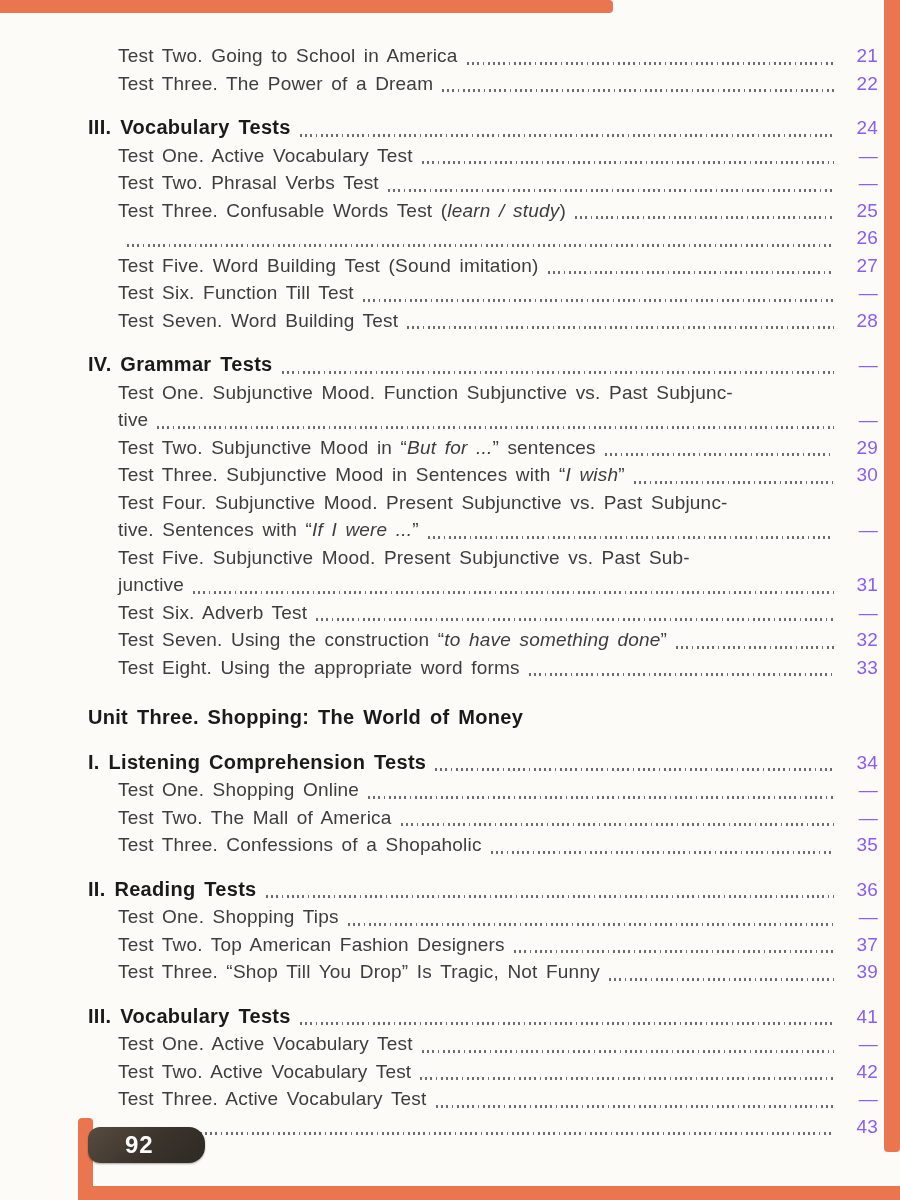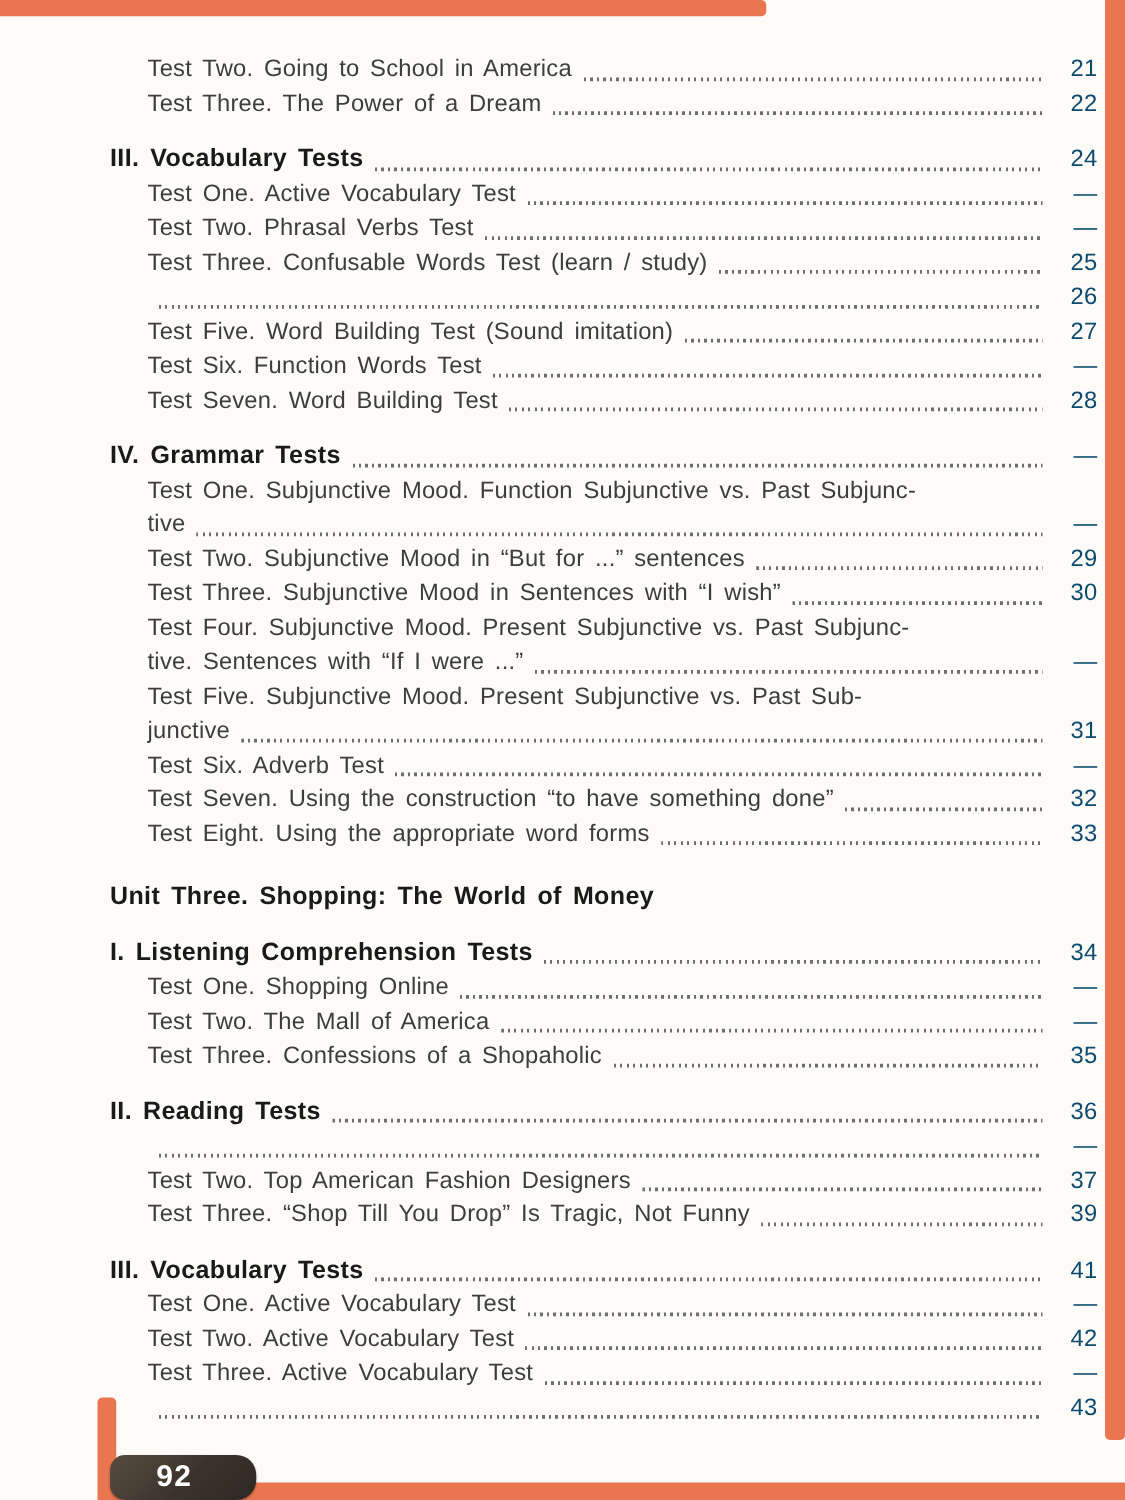--- a/index.html
+++ b/index.html
@@ -28,38 +28,38 @@
   .row.test { padding-left:30px; }
   .row.section, .row.unit {
     font-weight:bold; color:#1a1a1a; font-size:20px;
     letter-spacing:0.3px;
   }
   .row.section { margin-top:17px; }
   .row.unit { margin-top:23px; margin-bottom:17px; }
 
   .line { line-height:27.5px; display:flex; align-items:flex-start; }
   .txt { white-space:nowrap; flex:0 0 auto; }
-  .it { }
+  .it { font-style:italic; }
 
   .leader {
     flex:1 1 auto; height:3px;
     margin:0 8px 5px 9px;
     align-self:flex-end;
     background-image:repeating-linear-gradient(to right,
       #6e6e6e 0, #6e6e6e 1.8px, transparent 1.8px, transparent 5.2px);
   }
   .pg {
     flex:0 0 auto; min-width:36px; text-align:right;
-    font-weight:normal; font-size:19px; color:#0c4a6e;
+    font-weight:normal; font-size:19px; color:#8b5cf6;
     letter-spacing:0.2px;
   }
 
   
   .badge {
-    position:absolute; left:88px; top:1164px; width:117px; height:36px;
+    position:absolute; left:88px; top:1127px; width:117px; height:36px;
     background:linear-gradient(135deg,#584c40 0%,#3a332c 55%,#2e2923 100%);
     border-radius:12px 16px 16px 12px;
     box-shadow:0 1px 2px rgba(0,0,0,0.35);
   }
   .badge span {
     position:absolute; left:37px; top:4px;
     color:#ffffff; font-weight:bold; font-size:24px; letter-spacing:1px;
   }
 </style>
 </head>
@@ -122,21 +122,21 @@
       </div>
       <div class="row test">
         <div class="line">
           <span class="txt"><span>Test Five. Word Building Test (Sound imitation)</span></span>
           <span class="leader"></span>
           <span class="pg">27</span>
         </div>
       </div>
       <div class="row test">
         <div class="line">
-          <span class="txt"><span>Test Six. Function Words Test</span></span>
+          <span class="txt"><span>Test Six. Function Till Test</span></span>
           <span class="leader"></span>
           <span class="pg">—</span>
         </div>
       </div>
       <div class="row test">
         <div class="line">
           <span class="txt"><span>Test Seven. Word Building Test</span></span>
           <span class="leader"></span>
           <span class="pg">28</span>
         </div>
@@ -248,20 +248,21 @@
       </div>
       <div class="row section">
         <div class="line">
           <span class="txt"><span>II. Reading Tests</span></span>
           <span class="leader"></span>
           <span class="pg">36</span>
         </div>
       </div>
       <div class="row test">
         <div class="line">
+          <span class="txt"><span>Test One. Shopping Tips</span></span>
           <span class="leader"></span>
           <span class="pg">—</span>
         </div>
       </div>
       <div class="row test">
         <div class="line">
           <span class="txt"><span>Test Two. Top American Fashion Designers</span></span>
           <span class="leader"></span>
           <span class="pg">37</span>
         </div>

